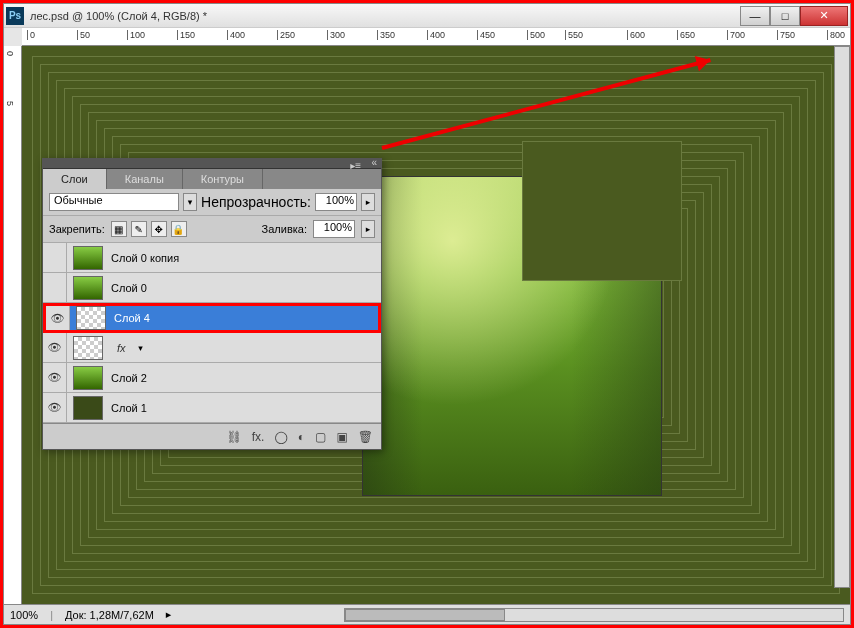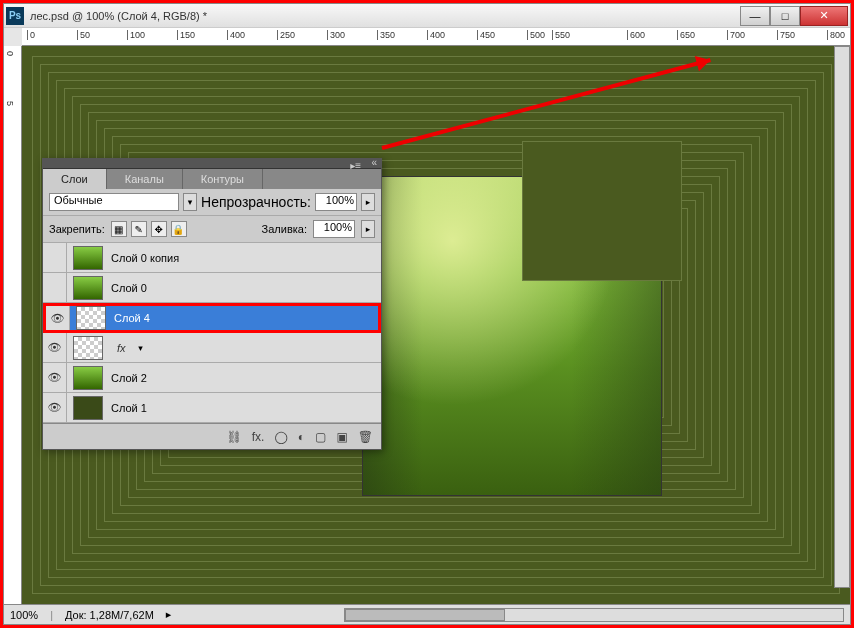--- a/index.html
+++ b/index.html
@@ -97,21 +97,21 @@
     <span style="left:55px">50</span>
     <span style="left:105px">100</span>
     <span style="left:155px">150</span>
     <span style="left:205px">400</span>
     <span style="left:255px">250</span>
     <span style="left:305px">300</span>
     <span style="left:355px">350</span>
     <span style="left:405px">400</span>
     <span style="left:455px">450</span>
     <span style="left:505px">500</span>
-    <span style="left:530px">550</span>
+    <span style="left:543px">550</span>
     <span style="left:605px">600</span>
     <span style="left:655px">650</span>
     <span style="left:705px">700</span>
     <span style="left:755px">750</span>
     <span style="left:805px">800</span>
   </div>
 
   <div class="main-area">
     <div class="ruler-v">
       <span style="top:5px">0</span>

